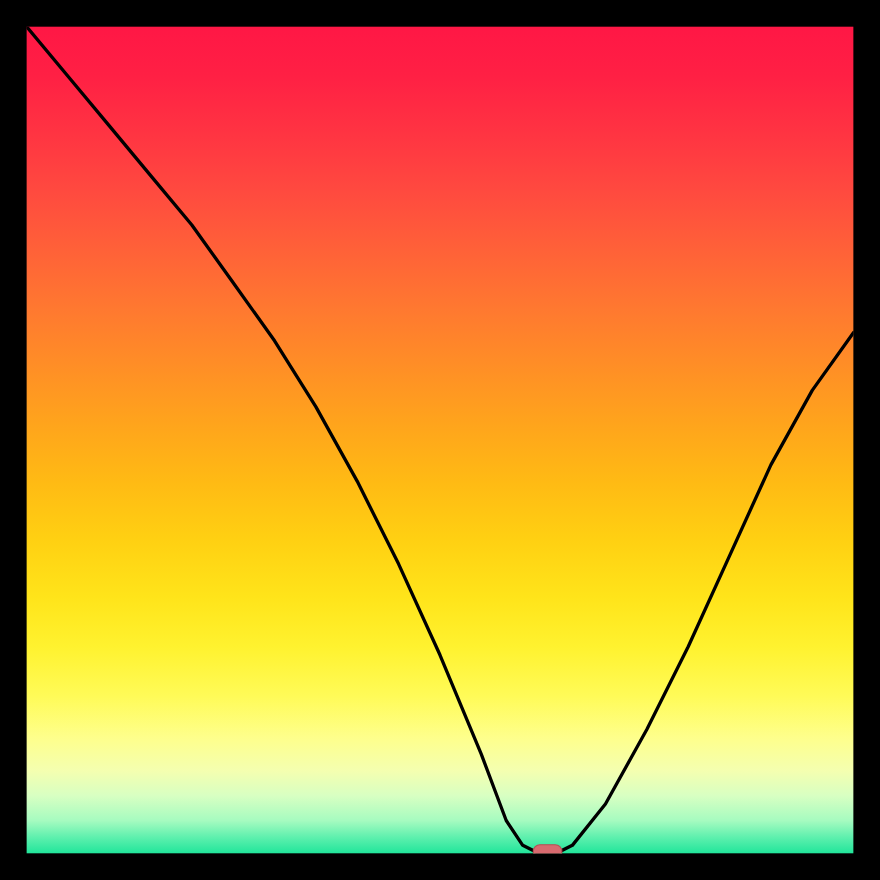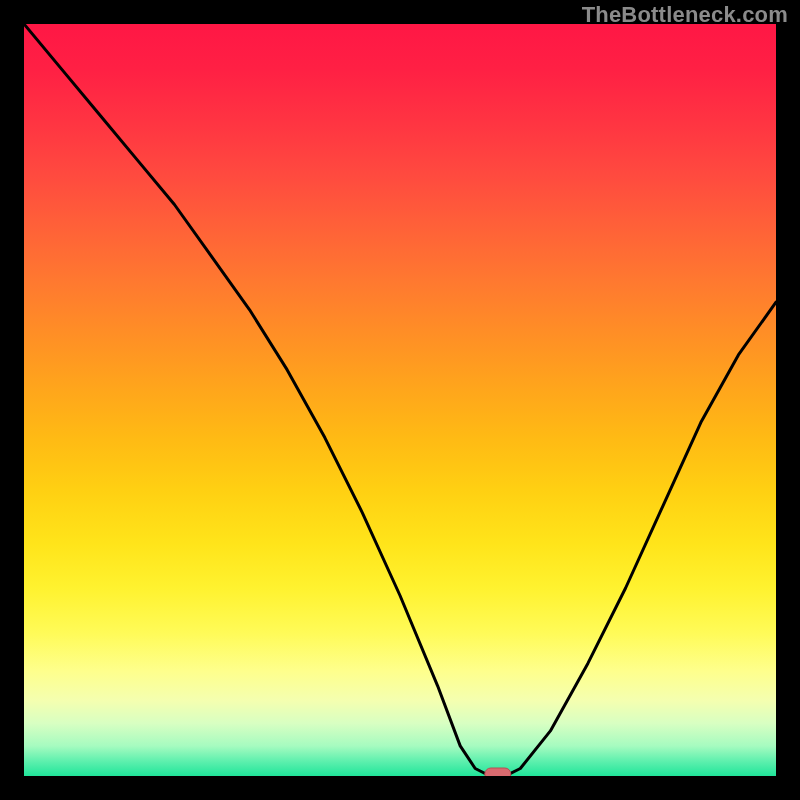--- a/index.html
+++ b/index.html
@@ -34,21 +34,20 @@
     top: 24px;
     width: 752px;
     height: 752px;
   }
   svg { display: block; }
 </style>
 </head>
 <body>
 
 <div class="frame">
-  <div class="watermark">TheBottleneck.com</div>
   <div class="plot">
     <svg id="chart-svg" width="752" height="752" viewBox="0 0 752 752">
       <defs>
         <linearGradient id="bg-grad" x1="0" y1="0" x2="0" y2="1">
             <stop offset="0.00%" stop-color="#ff1745"></stop>
             <stop offset="6.00%" stop-color="#ff2044"></stop>
             <stop offset="13.00%" stop-color="#ff3442"></stop>
             <stop offset="20.00%" stop-color="#ff4a3f"></stop>
             <stop offset="27.00%" stop-color="#ff6138"></stop>
             <stop offset="34.00%" stop-color="#ff7830"></stop>

